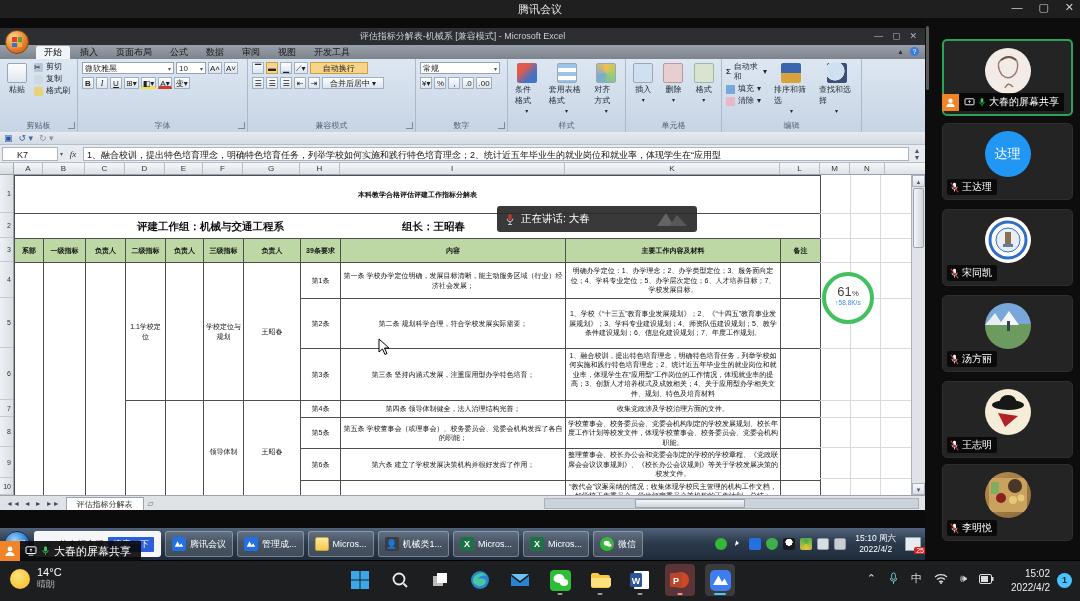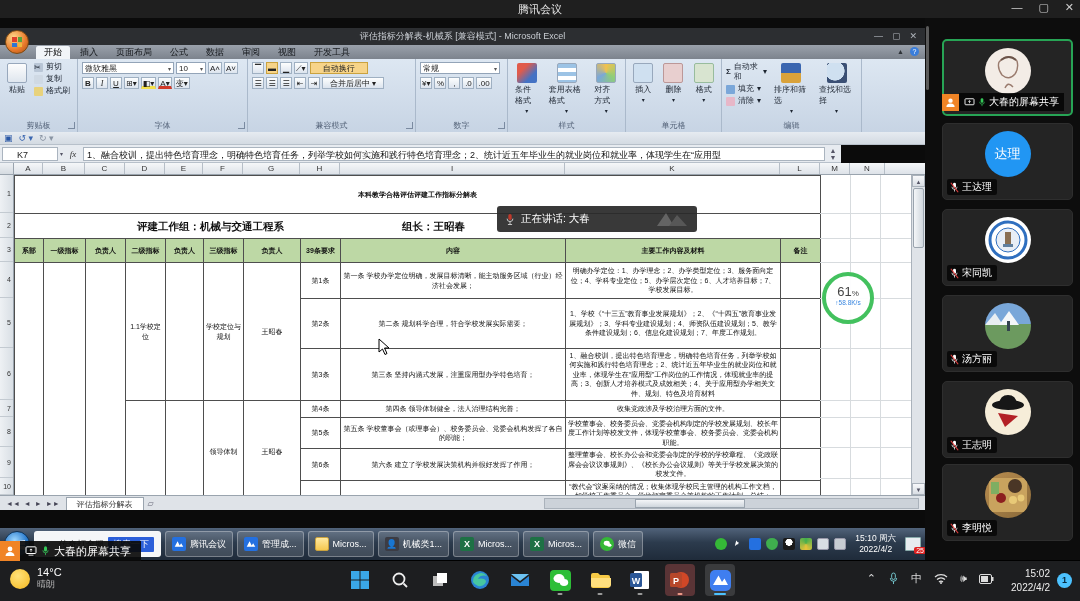--- a/index.html
+++ b/index.html
@@ -42,21 +42,21 @@
   .combo{background:#fff;border:1px solid #93a4b8;font-size:8px;color:#222;padding:0 2px;height:12px;display:flex;align-items:center;gap:3px;}
   .combo .dn{font-size:6px;color:#555;}
   .tbtn{min-width:12px;height:12px;border:1px solid #9fb0c2;background:linear-gradient(#fdfefe,#dce4ee);font-size:8px;text-align:center;line-height:11px;color:#222;padding:0 1px;}
   .tbtn.orange{background:#f7d489;border-color:#caa23f;}
   .glyph-b{font-weight:bold;}
   .glyph-i{font-style:italic;font-family:"Liberation Serif",serif;}
   .glyph-u{text-decoration:underline;}
   
   .xl-qat{left:0;top:114px;width:925px;height:13px;background:linear-gradient(#e6ebf1,#d3dae2);border-bottom:1px solid #b7c0ca;display:flex;align-items:center;gap:6px;padding-left:4px;font-size:9px;color:#334;}
   
-  .xl-formula{left:0;top:127px;width:841px;height:18px;background:#e7ebf0;border-bottom:1px solid #b7c0ca;display:flex;align-items:center;gap:2px;padding:1px 2px;}
+  .xl-formula{left:0;top:127px;width:925px;height:18px;background:#e7ebf0;border-bottom:1px solid #b7c0ca;display:flex;align-items:center;gap:2px;padding:1px 2px;}
   .namebox{width:56px;height:14px;background:#fff;border:1px solid #aab4bf;font-size:9px;padding-left:14px;line-height:14px;color:#222;}
   .fx{font-size:9px;font-style:italic;color:#333;width:16px;text-align:center;font-family:"Liberation Serif",serif;}
   .fvalue{flex:1;height:14px;background:#fff;border:1px solid #aab4bf;font-size:9px;line-height:14px;color:#111;white-space:nowrap;overflow:hidden;padding:0 3px;}
   .fspin{width:12px;color:#556;font-size:7px;text-align:center;line-height:7px;}
   
   .xl-colheads{left:0;top:145px;width:925px;height:12px;background:linear-gradient(#f5f7f9,#dde2e8);border-bottom:1px solid #9aa4ae;display:flex;}
   .chead{border-right:1px solid #b6bec7;font-size:8px;color:#333;text-align:center;line-height:11px;}
   .corner{width:14px;background:linear-gradient(#eef1f4,#d5dbe1);border-right:1px solid #9aa4ae;}
   
   .xl-grid{left:0;top:157px;width:925px;height:320px;background:#fff;overflow:hidden;}

